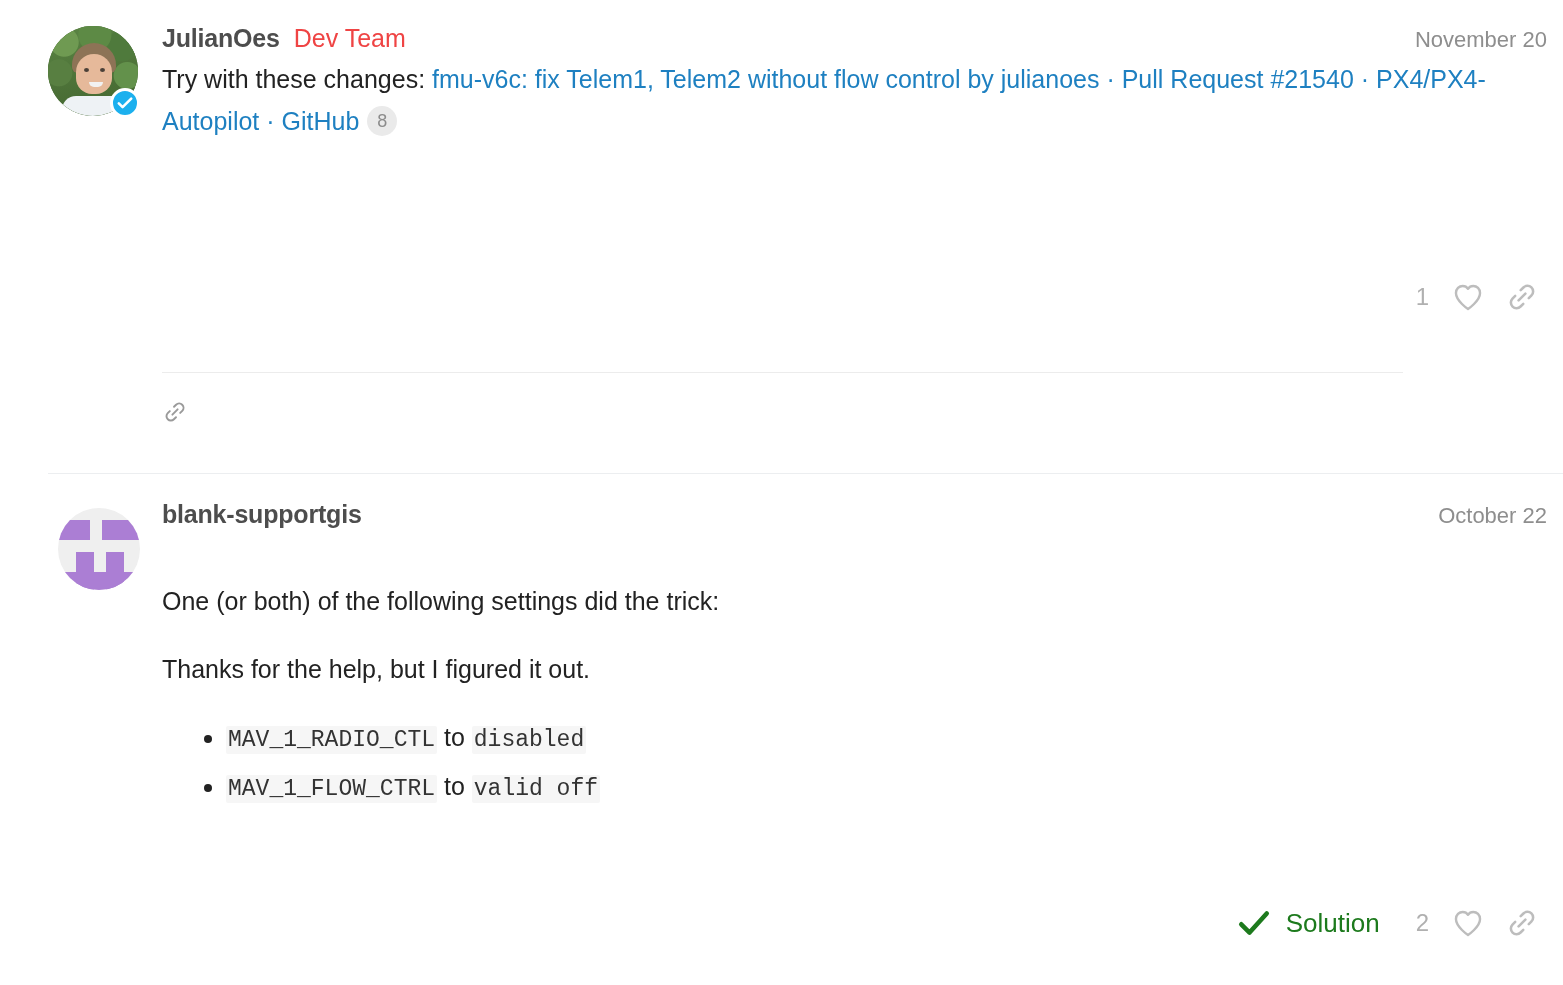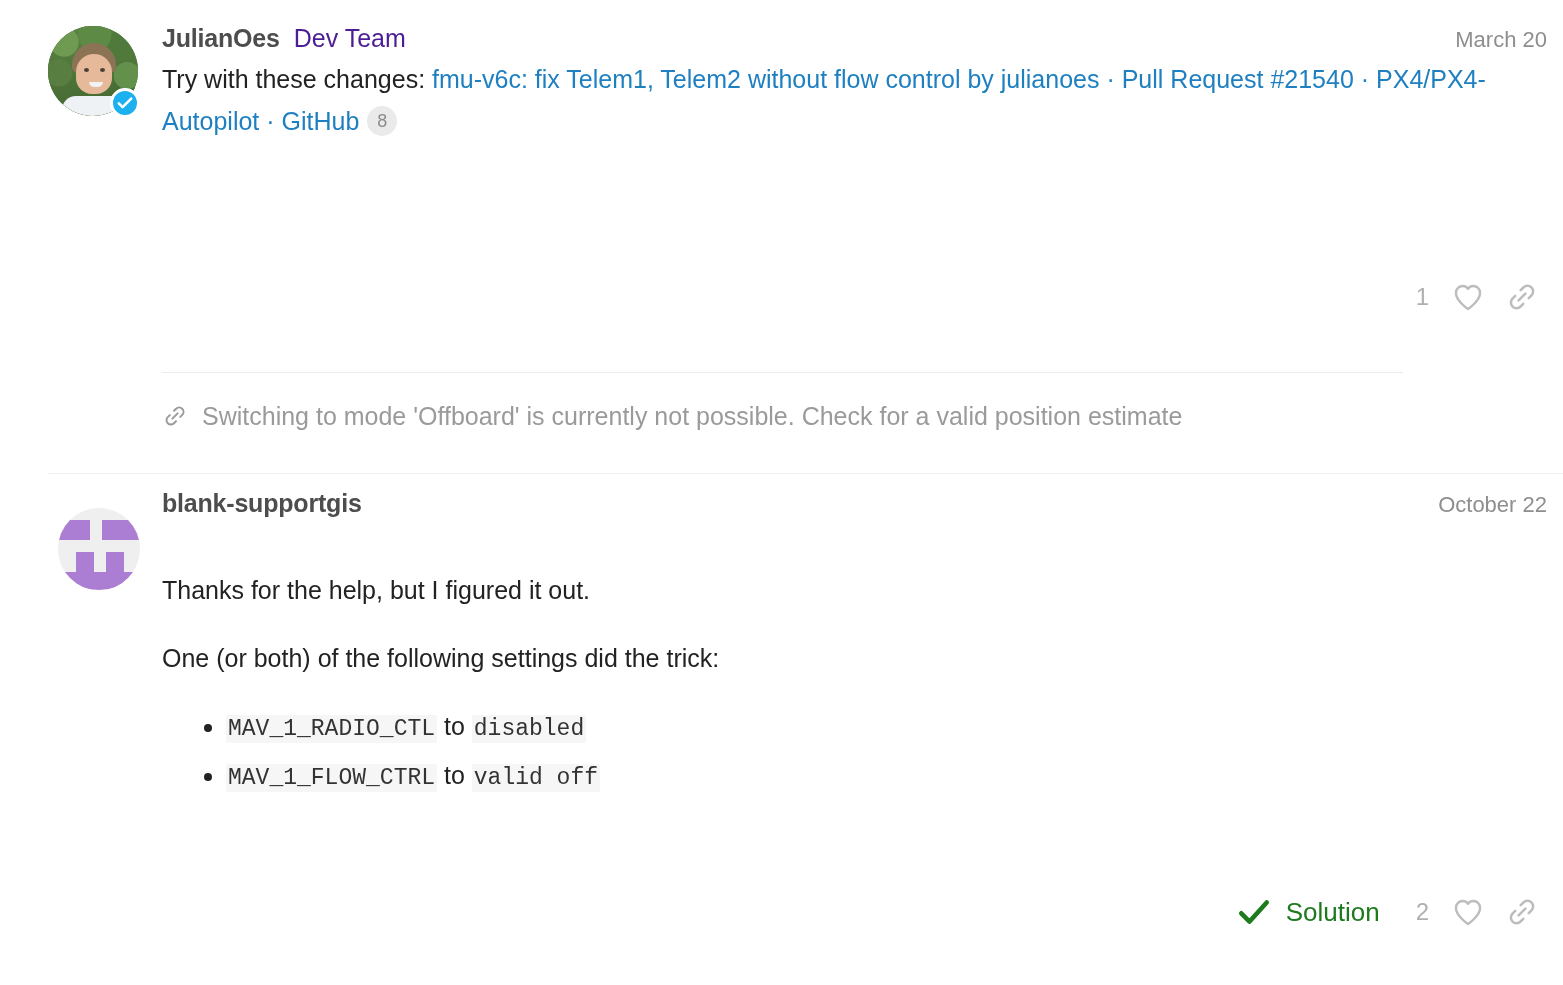--- a/index.html
+++ b/index.html
@@ -127,21 +127,21 @@
   }
   .names { display: flex; align-items: baseline; gap: 14px; }
   .username {
     font-size: 25px;
     font-weight: bold;
     color: #4d4d4d;
     letter-spacing: -0.2px;
   }
   .usertitle {
     font-size: 25px;
-    color: #4c1d95;
+    color: #ef4444;
   }
   .postdate {
     font-size: 22px;
     color: #8e8e8e;
   }
 
   .cooked {
     font-size: 25px;
     line-height: 42px;
     color: #222222;
@@ -254,21 +254,21 @@
       </div>
     </div>
 
     <div class="post-body" style="top:24px;">
 
       <div class="post-head">
         <div class="names">
           <span class="username">JulianOes</span>
           <span class="usertitle">Dev Team</span>
         </div>
-        <span class="postdate">March 20</span>
+        <span class="postdate">November 20</span>
       </div>
 
       <div class="cooked" style="">
         <p><span>Try with these changes: </span><a href="#">fmu-v6c: fix Telem1, Telem2 without flow control by julianoes · Pull Request #21540 · PX4/PX4-Autopilot · GitHub</a><span class="onebox-badge">8</span></p>
       </div>
 
       <div class="post-menu" style="position:absolute; top:246px; right:-2px;">
         <span class="like-count">1</span>
         <div class="btn-icon">
           <svg width="36" height="34" viewBox="0 0 24 24" aria-hidden="true">
@@ -286,53 +286,52 @@
 
       <div class="post-links" style="position:absolute; top:348px; left:0; right:144px;">
         <div class="link-row">
           <span class="chain">
             <svg width="26" height="26" viewBox="0 0 24 24" aria-hidden="true">
               <path d="M9.6 14.4 L14.4 9.6" fill="none" stroke="currentColor" stroke-width="1.8" stroke-linecap="round"></path>
               <path d="M11.1 7.2 L13.0 5.3 A3.4 3.4 0 0 1 18.7 10.9 L16.8 12.8" fill="none" stroke="currentColor" stroke-width="1.8" stroke-linecap="round"></path>
               <path d="M12.9 16.8 L11.0 18.7 A3.4 3.4 0 0 1 5.3 13.1 L7.2 11.2" fill="none" stroke="currentColor" stroke-width="1.8" stroke-linecap="round"></path>
             </svg>
           </span>
-          <span class="ltext">Switching to mode 'Offboard' is currently not possible. Check for a valid position estimate</span>
         </div>
       </div>
 
     </div>
   </div>
 
   <div class="post">
 
     <div class="post-sep" style="top:473px;"></div>
 
     <div class="avatar-col" style="top:508px; left:58px;">
       <div class="avatar-identicon">
         <i style="left:0px;   top:12px; width:32px; height:20px;"></i>
         <i style="left:44px;  top:12px; width:38px; height:20px;"></i>
         <i style="left:18px;  top:44px; width:18px; height:38px;"></i>
         <i style="left:48px;  top:44px; width:18px; height:38px;"></i>
         <i style="left:0px;   top:64px; width:82px; height:18px;"></i>
       </div>
     </div>
 
-    <div class="post-body" style="top:489px;">
+    <div class="post-body" style="top:500px;">
 
       <div class="post-head">
         <div class="names">
           <span class="username">blank-supportgis</span>
         </div>
         <span class="postdate">October 22</span>
       </div>
 
       <div class="cooked" style="margin-top:46px;">
+        <p>One (or both) of the following settings did the trick:</p>
         <p>Thanks for the help, but I figured it out.</p>
-        <p>One (or both) of the following settings did the trick:</p>
         <ul>
           <li><code>MAV_1_RADIO_CTL</code><span> to </span><code>disabled</code></li>
           <li><code>MAV_1_FLOW_CTRL</code><span> to </span><code>valid off</code></li>
         </ul>
       </div>
 
       <div class="post-menu" style="position:absolute; top:396px; right:-2px;">
         <div class="solution-btn">
           <span class="check">
             <svg width="32" height="28" viewBox="0 0 24 22" aria-hidden="true">

